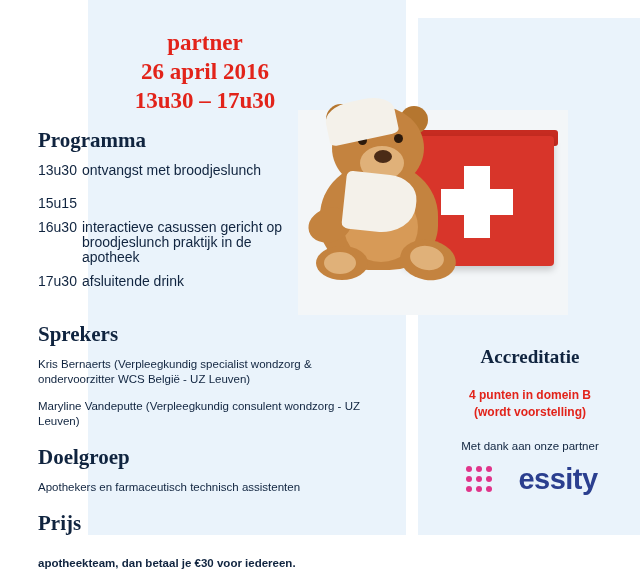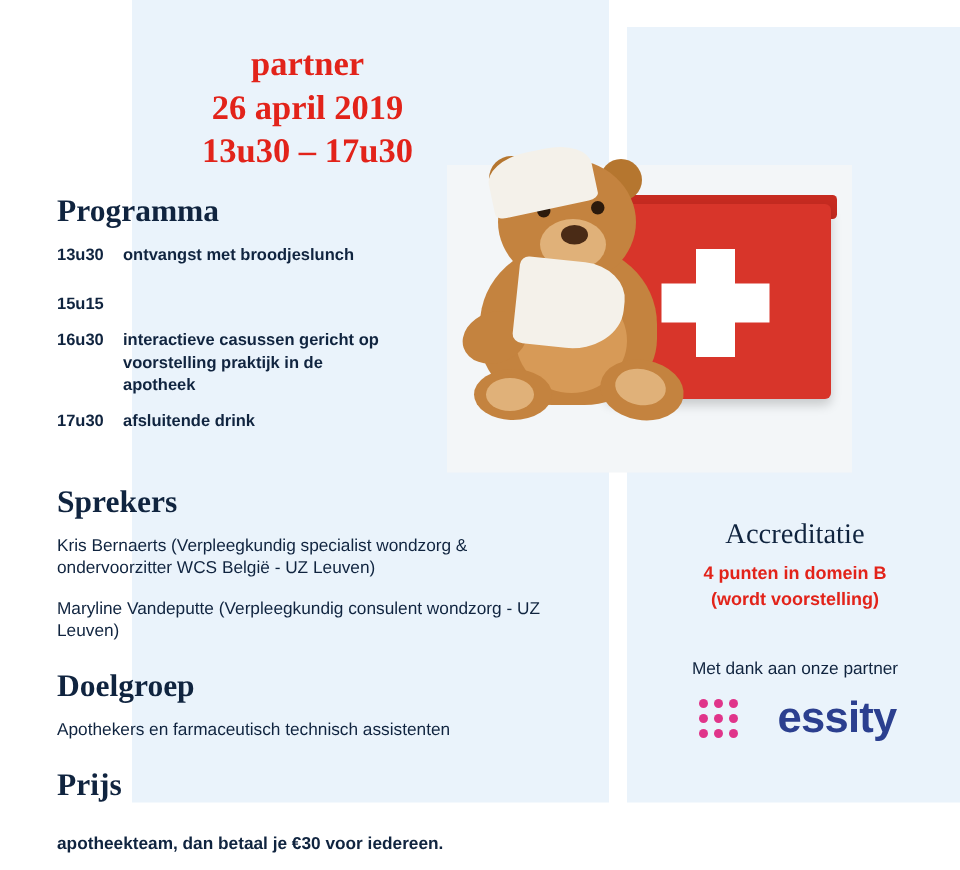--- a/index.html
+++ b/index.html
@@ -59,25 +59,24 @@
   }
   .sec-title {
     font-family: "Liberation Serif", serif;
     font-weight: bold;
     font-size: 21px;
     color: #10243f;
     margin: 0 0 10px 0;
   }
   .prog-row {
     display: flex;
-    font-size: 11px;
+    font-size: 14px;
     color: #10243f;
     margin-bottom: 9px;
     line-height: 15px;
-    font-weight: bold;
   }
   .prog-time {
     width: 44px;
     flex: 0 0 44px;
   }
   .prog-text {
     flex: 1;
   }
   .prog-text .indent {
     padding-left: 14px;
@@ -98,24 +97,24 @@
   
   .accred {
     position: absolute;
     left: 430px;
     top: 346px;
     width: 200px;
     text-align: center;
   }
   .accred-title {
     font-family: "Liberation Serif", serif;
-    font-weight: normal;
+    font-weight: bold;
     font-size: 19px;
     color: #10243f;
-    margin-bottom: 6px;
+    margin-bottom: 19px;
   }
   .accred-line {
     color: #e2231a;
     font-weight: bold;
     font-size: 12px;
     line-height: 17px;
   }
   .partner {
     position: absolute;
     left: 430px;
@@ -364,21 +363,21 @@
   }
 </style>
 </head>
 <body>
 
 <div class="bg-left-panel"></div>
 <div class="bg-right-panel"></div>
 
 <div class="date-block">
   <div>partner</div>
-  <div>26 april 2019</div>
+  <div>26 april 2016</div>
   <div>13u30 – 17u30</div>
 </div>
 
 <div class="photo-shadowbox"></div>
 <div class="photo">
   <div class="aid-box-lid"></div>
   <div class="aid-box"></div>
   <div class="aid-cross-v"></div>
   <div class="aid-cross-h"></div>
   <div class="bear-ear-l"></div>
@@ -414,21 +413,21 @@
   </div>
 
   <div class="prog-row">
     <div class="prog-time">15u15</div>
   </div>
 
   <div class="prog-row">
     <div class="prog-time">16u30</div>
     <div class="prog-text">
       <div>interactieve casussen gericht op</div>
-      <div>voorstelling praktijk in de</div>
+      <div>broodjeslunch praktijk in de</div>
       <div>apotheek</div>
     </div>
   </div>
 
   <div class="prog-row">
     <div class="prog-time">17u30</div>
     <div class="prog-text">
       <div>afsluitende drink</div>
     </div>
   </div>

